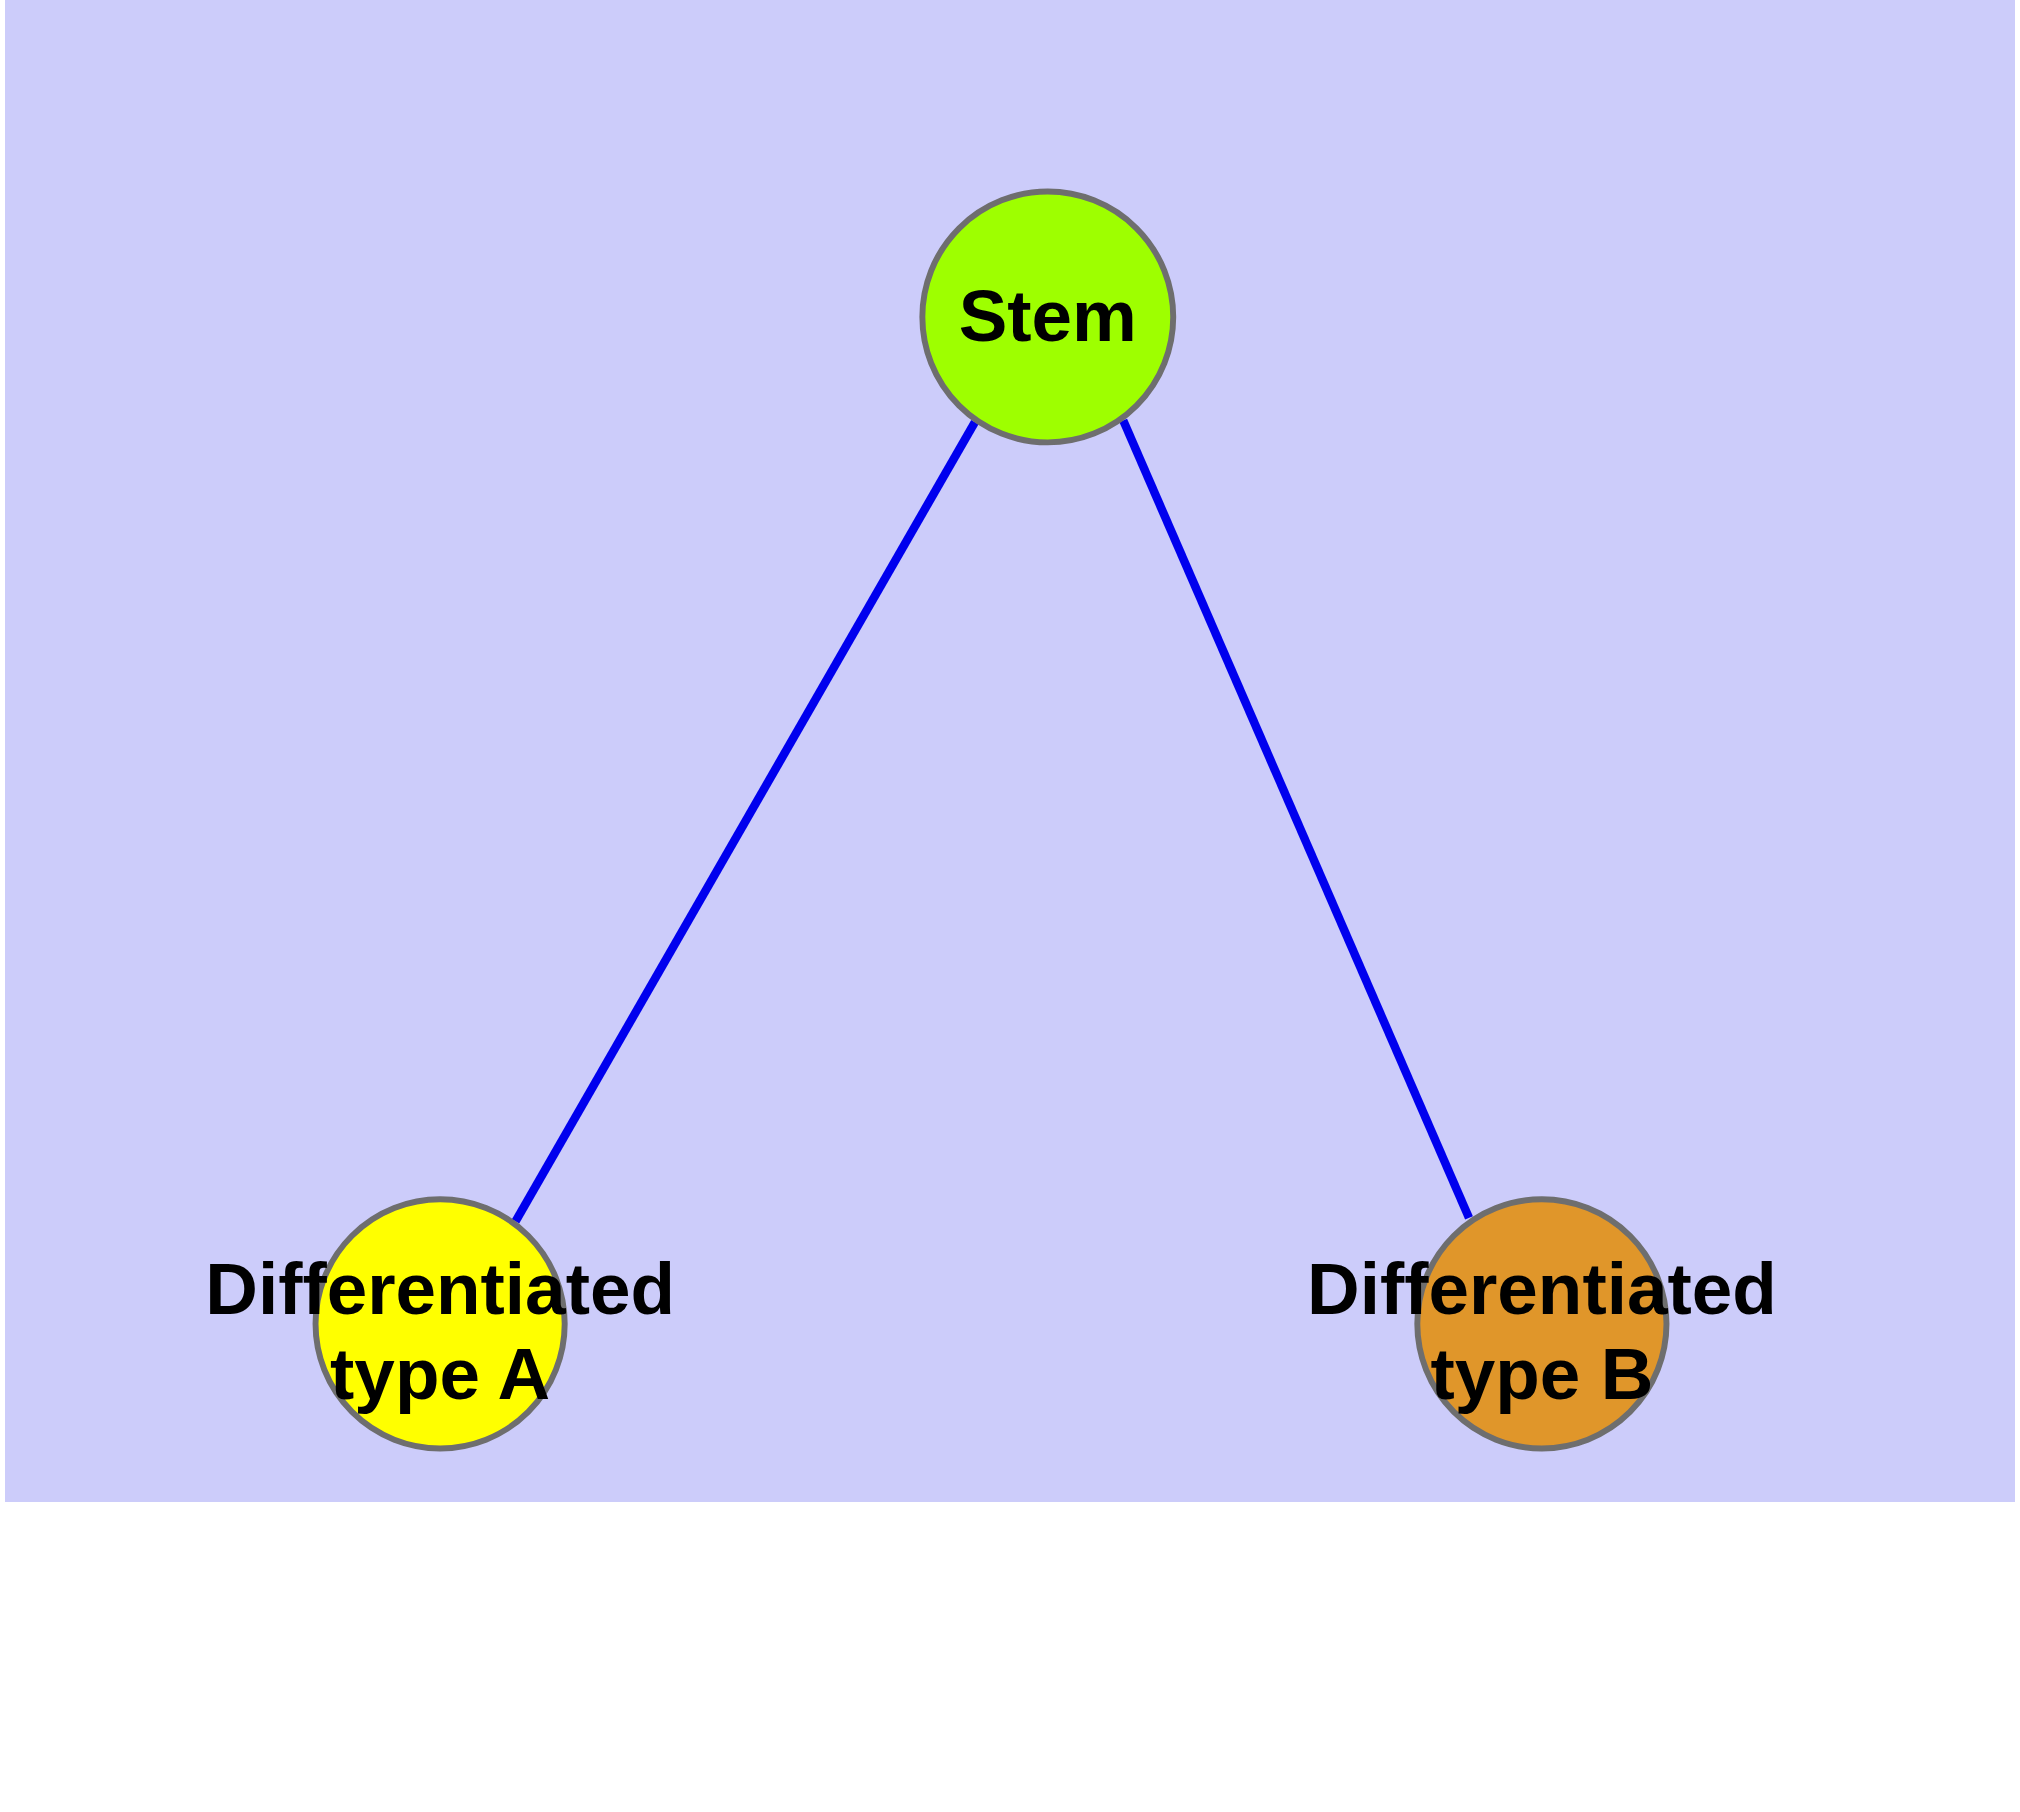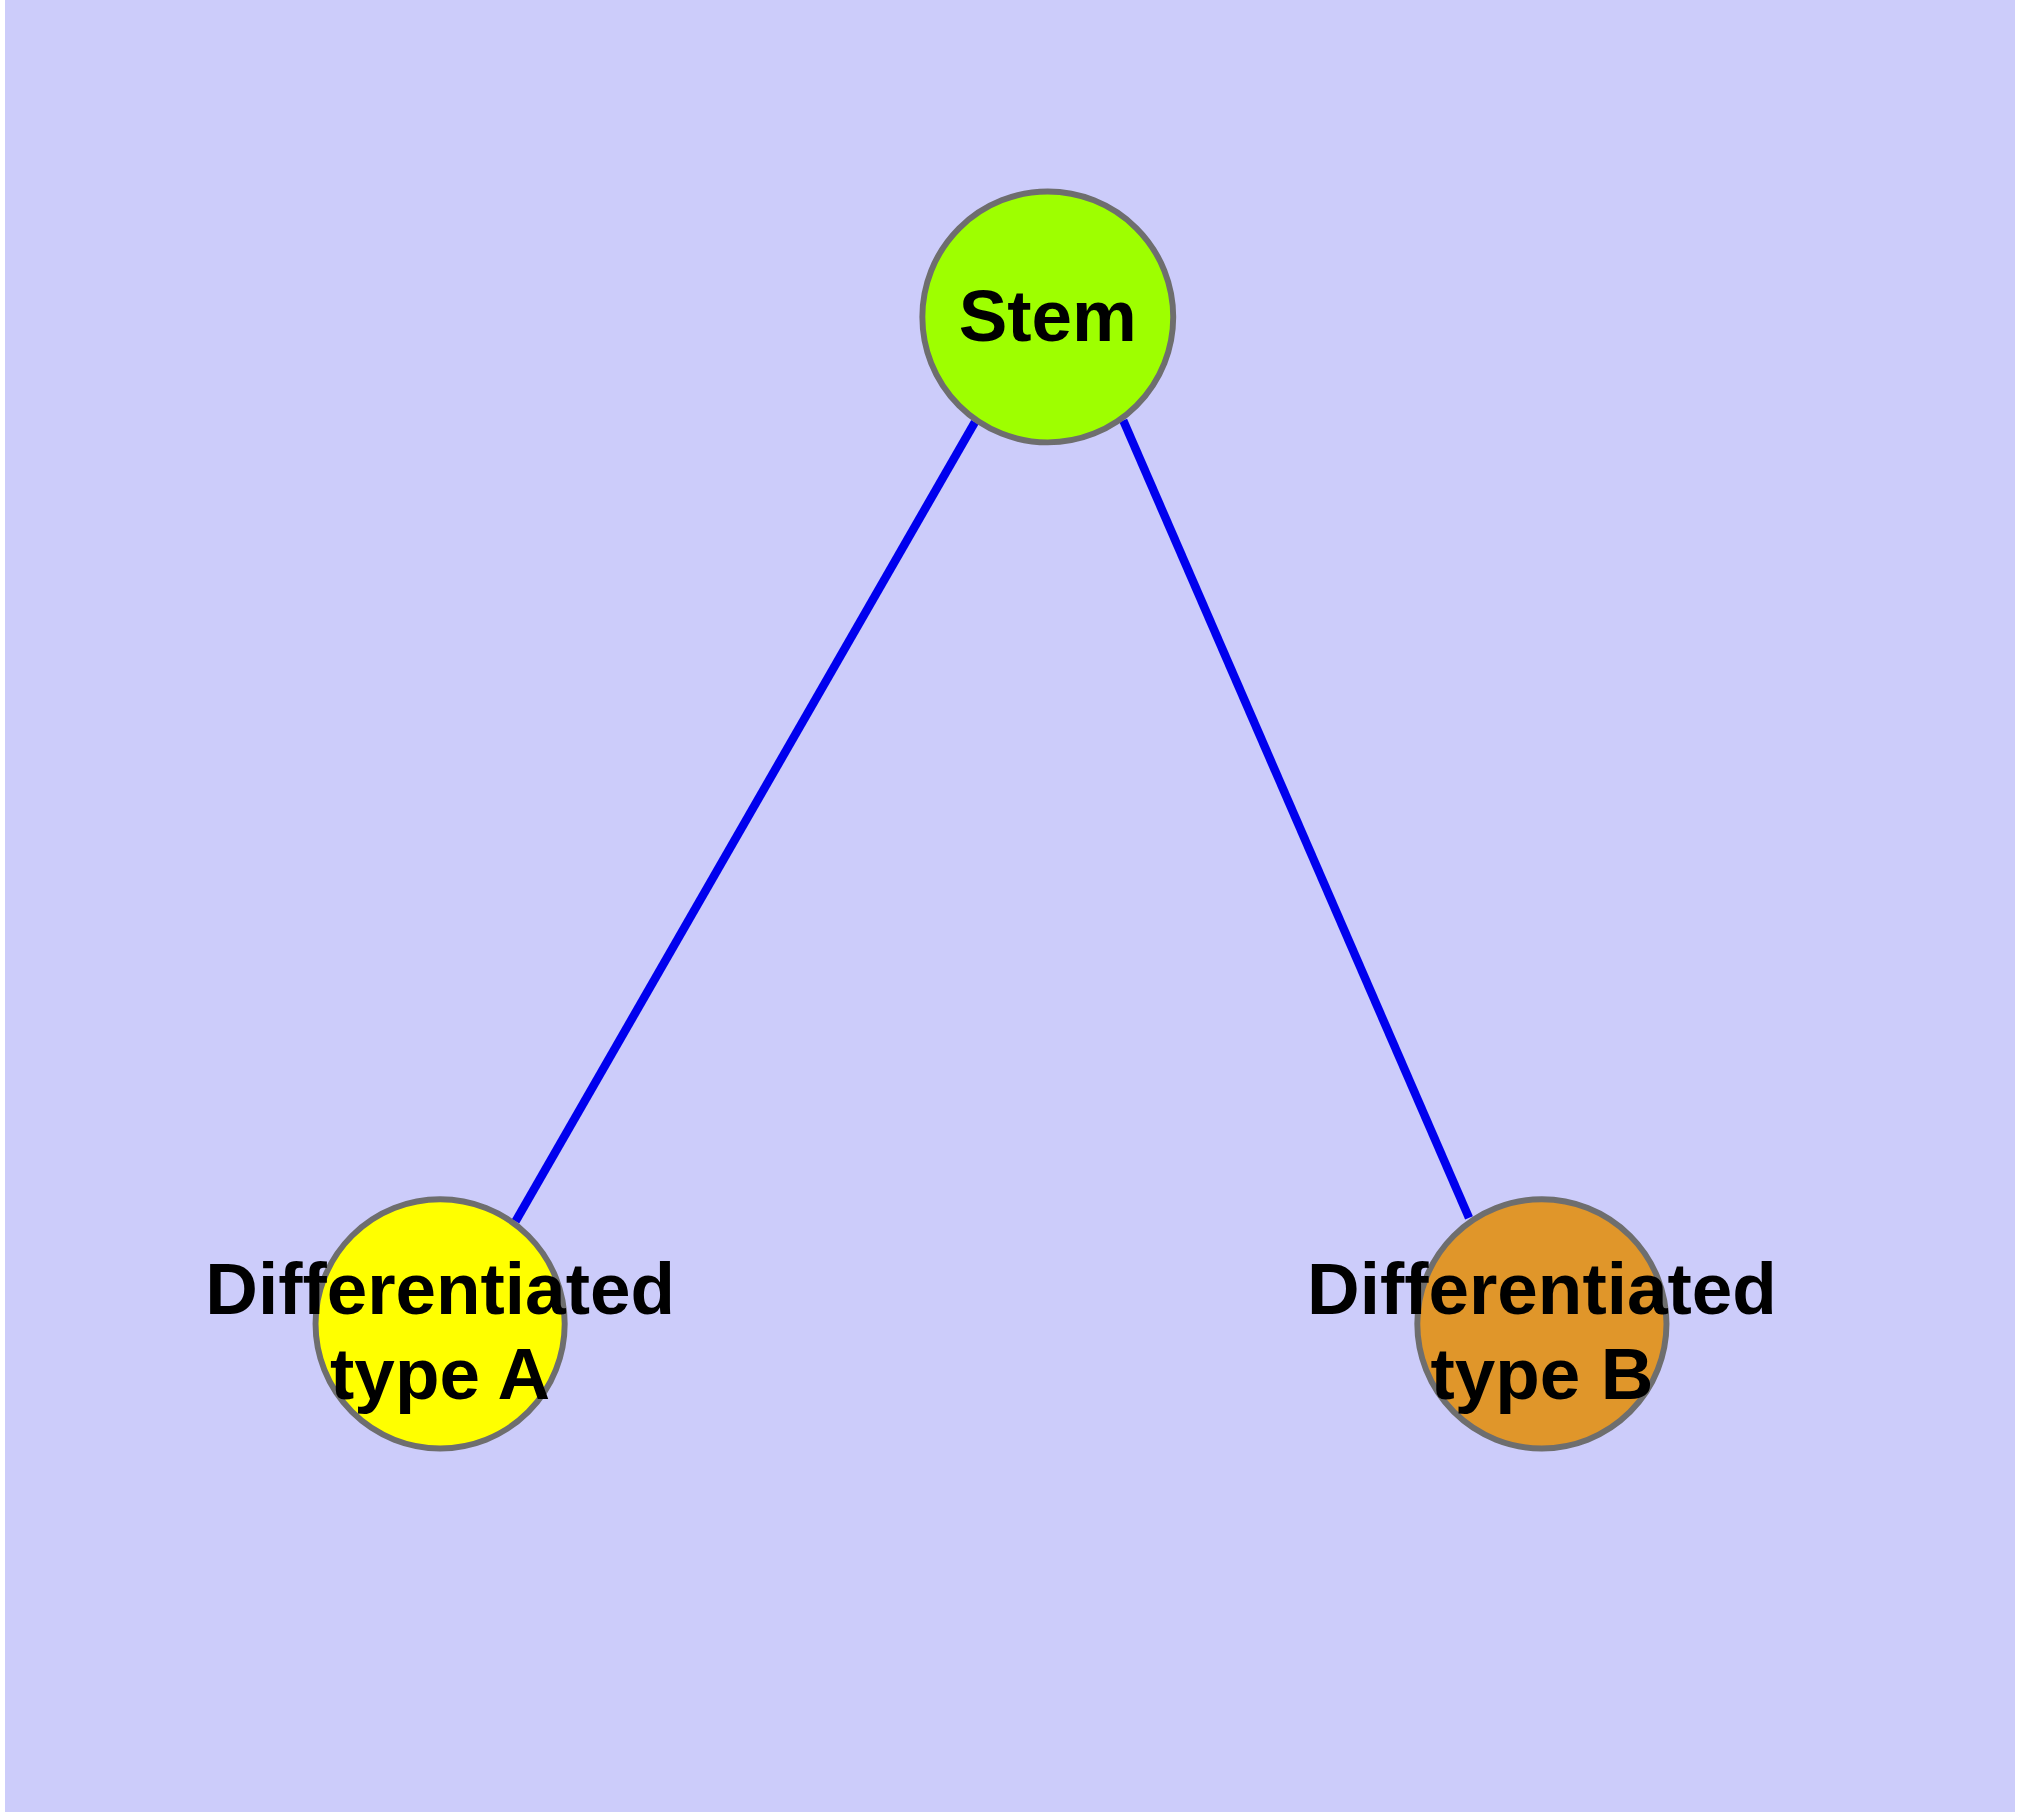--- a/index.html
+++ b/index.html
@@ -3,21 +3,21 @@
 <meta charset="utf-8">
 <style>
   html, body {
     margin: 0;
     padding: 0;
     background: #ffffff;
   }
   #canvas {
     position: relative;
     width: 2021px;
-    height: 1812px;
+    height: 1502px;
     background: #ffffff;
     overflow: hidden;
     font-family: "Liberation Sans", sans-serif;
   }
   #plot-area {
     position: absolute;
     left: 5.1px;
     top: 0px;
     width: 2010px;
     height: 1812px;

